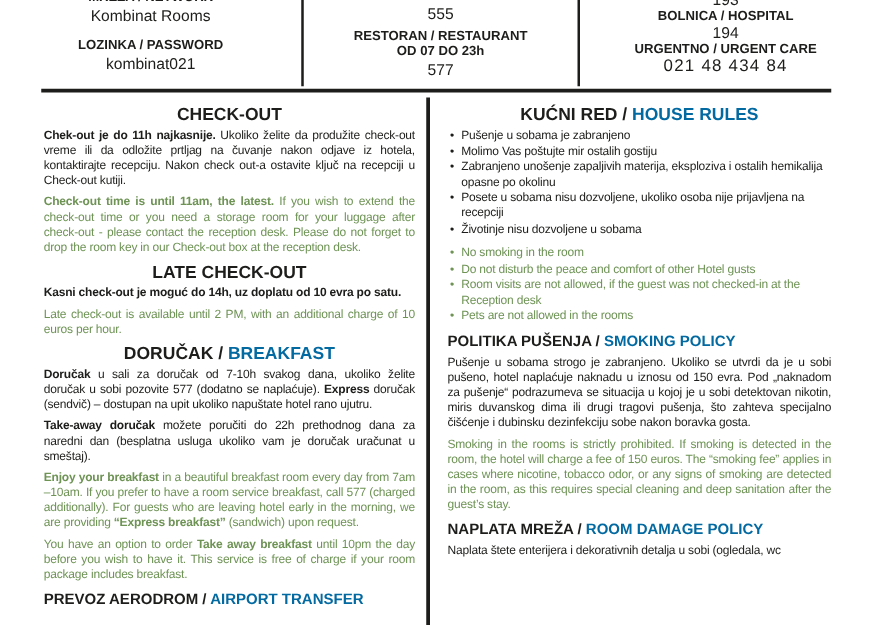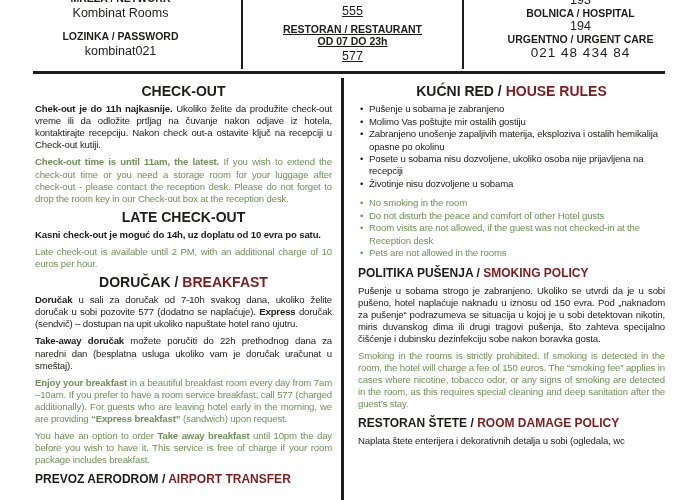--- a/index.html
+++ b/index.html
@@ -6,42 +6,42 @@
   .page{
     position:relative;width:700px;height:500px;overflow:hidden;
     background:#ffffff;color:#1d1d1b;
     font-family:"Liberation Sans", sans-serif;
   }
   
   .topbar{position:absolute;top:0;left:0;width:700px;height:69px;display:flex;}
   .topcell{box-sizing:border-box;display:flex;flex-direction:column;align-items:center;
     justify-content:flex-start;text-align:center;overflow:hidden;}
   .cell-wifi{width:241px;}
-  .cell-reception{width:223px;border-left:2.5px solid #1d1d1b;border-right:2.5px solid #1d1d1b;text-decoration:underline;}
+  .cell-reception{width:223px;border-left:2.5px solid #1d1d1b;border-right:2.5px solid #1d1d1b;}
   .cell-emergency{width:233px;}
   .top-label{font-weight:bold;font-size:10.5px;white-space:nowrap;}
   .top-value{font-size:12.5px;white-space:nowrap;}
   .clip-top{margin-top:-8px;}
   .clip-num{margin-top:-7px;}
   .wifi-name{margin-top:2px;}
   .pw-label{margin-top:10px;}
   .phone-big{font-size:13.5px;letter-spacing:1px;}
   .mt2{margin-top:2px;} .mt4{margin-top:4px;} .mt5{margin-top:5px;}
   .hrule{position:absolute;top:71px;left:33px;width:632px;height:3px;background:#1d1d1b;}
   .vdivider{position:absolute;top:78px;left:341px;width:2.5px;height:422px;background:#1d1d1b;}
 
   
   .col-left{position:absolute;top:79px;left:35px;width:297px;}
   .col-right{position:absolute;top:79px;left:358px;width:307px;}
 
   .h-lg{font-size:14px;line-height:1.08;font-weight:bold;text-align:center;
     margin:5px 0 4px;white-space:nowrap;}
   .h-md{font-size:12px;line-height:1.08;font-weight:bold;text-align:left;
     margin:7px 0 5px;white-space:nowrap;}
-  .grn{color:#7f1d1d;}
+  .grn{color:#0369a1;}
 
   p{font-size:9.6px;line-height:1.26;text-align:justify;margin:0 0 5px;letter-spacing:-0.15px;}
   p.en{color:#6e9355;}
   p b{font-weight:bold;}
 
   ul{list-style:none;margin:0 0 7px;padding:0;font-size:9.6px;line-height:1.3;letter-spacing:-0.15px;}
   li{padding-left:11px;position:relative;}
   li::before{content:"\2022";position:absolute;left:2px;}
   ul.en-list li{color:#6e9355;}
   ul.en-list li::before{color:#6e9355;}
@@ -114,17 +114,17 @@
       <li>No smoking in the room</li>
       <li>Do not disturb the peace and comfort of other Hotel gusts</li>
       <li>Room visits are not allowed, if the guest was not checked-in at the Reception desk</li>
       <li>Pets are not allowed in the rooms</li>
     </ul>
 
     <h2 class="h-md"><span>POLITIKA PUŠENJA /</span> <span class="grn">SMOKING POLICY</span></h2>
     <p class="sr"><span>Pušenje u sobama strogo je zabranjeno. Ukoliko se utvrdi da je u sobi pušeno, hotel naplaćuje naknadu u iznosu od 150 evra. Pod „naknadom za pušenje“ podrazumeva se situacija u kojoj je u sobi detektovan nikotin, miris duvanskog dima ili drugi tragovi pušenja, što zahteva specijalno čišćenje i dubinsku dezinfekciju sobe nakon boravka gosta.</span></p>
     <p class="en"><span>Smoking in the rooms is strictly prohibited. If smoking is detected in the room, the hotel will charge a fee of 150 euros. The “smoking fee” applies in cases where nicotine, tobacco odor, or any signs of smoking are detected in the room, as this requires special cleaning and deep sanitation after the guest’s stay.</span></p>
 
-    <h2 class="h-md"><span>RESTORAN ŠTETE /</span> <span class="grn">ROOM DAMAGE POLICY</span></h2>
+    <h2 class="h-md"><span>NAPLATA MREŽA /</span> <span class="grn">ROOM DAMAGE POLICY</span></h2>
     <p class="sr"><span>Naplata štete enterijera i dekorativnih detalja u sobi (ogledala, wc</span></p>
   </div>
 
 </div>
 
 </body></html>

